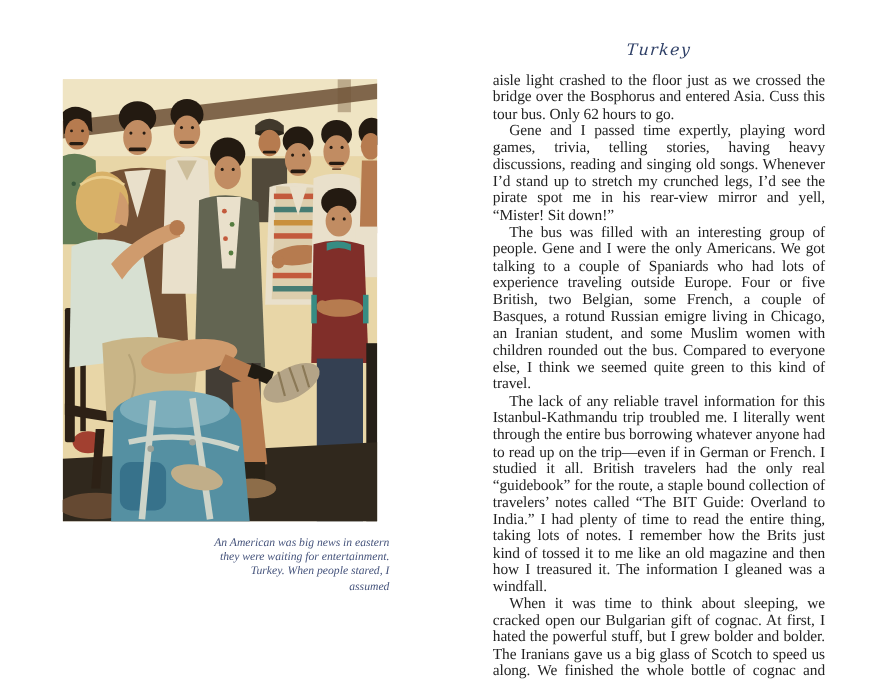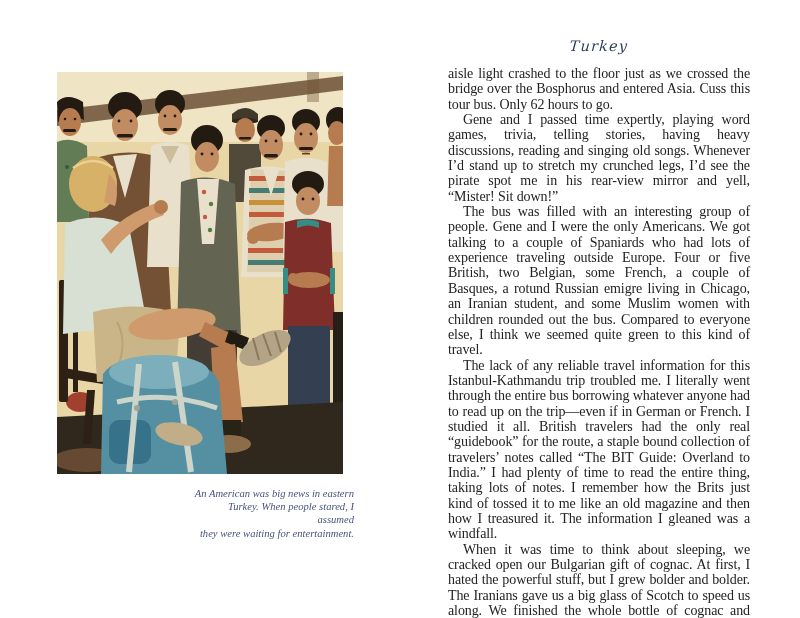--- a/index.html
+++ b/index.html
@@ -189,22 +189,22 @@
       <circle cx="118" cy="330" r="3" fill="#9aa39c"></circle>
       <circle cx="80" cy="336" r="3" fill="#9aa39c"></circle>
       <ellipse cx="122" cy="362" rx="24" ry="11" fill="#c0ae8c" transform="rotate(12 122 362)"></ellipse>
     </g>
 
     <rect x="0" y="0" width="286" height="402" fill="#d9b36a" opacity="0.05"></rect>
   </svg>
 
   <div class="caption">
     <div>An American was big news in eastern</div>
+    <div>they were waiting for entertainment.</div>
     <div>Turkey. When people stared, I assumed</div>
-    <div>they were waiting for entertainment.</div>
   </div>
 </div>
 
 <div class="right-page">
   <div class="running-header">Turkey</div>
   <div class="bodytext">
     <p>aisle light crashed to the floor just as we crossed the bridge over the Bosphorus and entered Asia. Cuss this tour bus. Only 62 hours to go.</p>
     <p class="indent">Gene and I passed time expertly, playing word games, trivia, telling stories, having heavy discussions, reading and singing old songs. Whenever I’d stand up to stretch my crunched legs, I’d see the pirate spot me in his rear-view mirror and yell, “Mister! Sit down!”</p>
     <p class="indent">The bus was filled with an interesting group of people. Gene and I were the only Americans. We got talking to a couple of Spaniards who had lots of experience traveling outside Europe. Four or five British, two Belgian, some French, a couple of Basques, a rotund Russian emigre living in Chicago, an Iranian student, and some Muslim women with children rounded out the bus. Compared to everyone else, I think we seemed quite green to this kind of travel.</p>
     <p class="indent">The lack of any reliable travel information for this Istanbul-Kathmandu trip troubled me. I literally went through the entire bus borrowing whatever anyone had to read up on the trip—even if in German or French. I studied it all. British travelers had the only real “guidebook” for the route, a staple bound collection of travelers’ notes called “The BIT Guide: Overland to India.” I had plenty of time to read the entire thing, taking lots of notes. I remember how the Brits just kind of tossed it to me like an old magazine and then how I treasured it. The information I gleaned was a windfall.</p>

